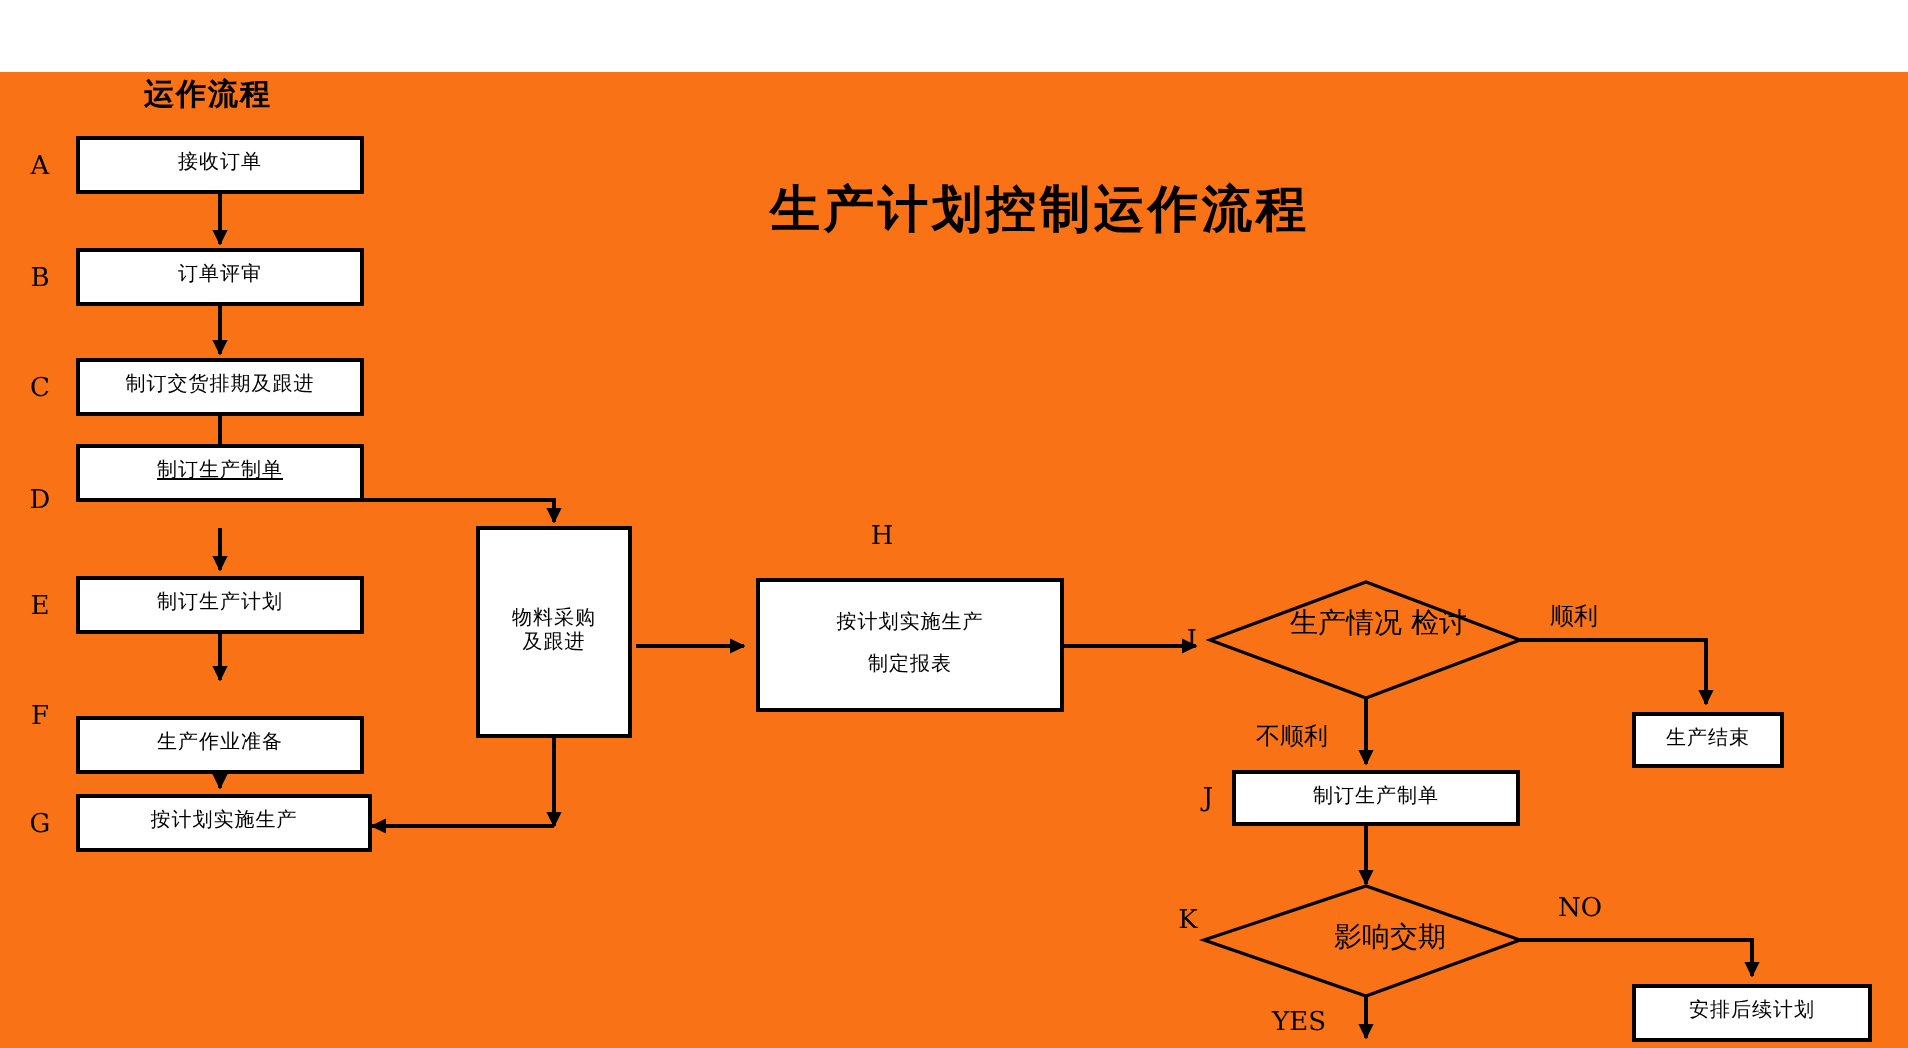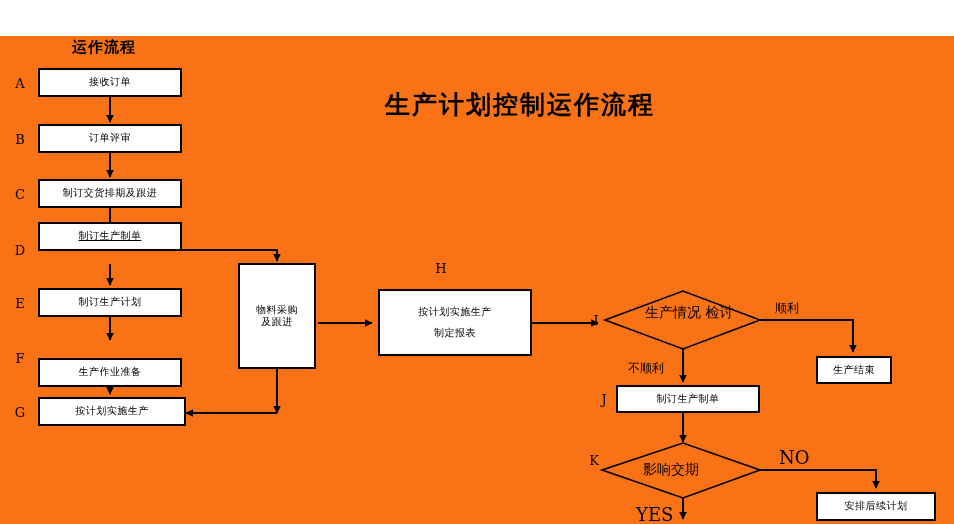--- a/index.html
+++ b/index.html
@@ -36,25 +36,25 @@
     text-align:center;
   }
   .edgelabel{
     position:absolute;
     font-size:12px;
     color:#000;
     white-space:nowrap;
   }
   .edgelabel.en{
     font-family:"DejaVu Serif","Liberation Serif",serif;
-    font-size:18px;
+    font-size:13px;
   }
   .diamondtext{
     position:absolute;
-    text-align:left;
+    text-align:right;
     font-size:14px;
     line-height:1.2;
     color:#000;
     white-space:nowrap;
   }
   #header-title{
     position:absolute;
     font-size:15px;
     font-weight:bold;
     color:#000;

